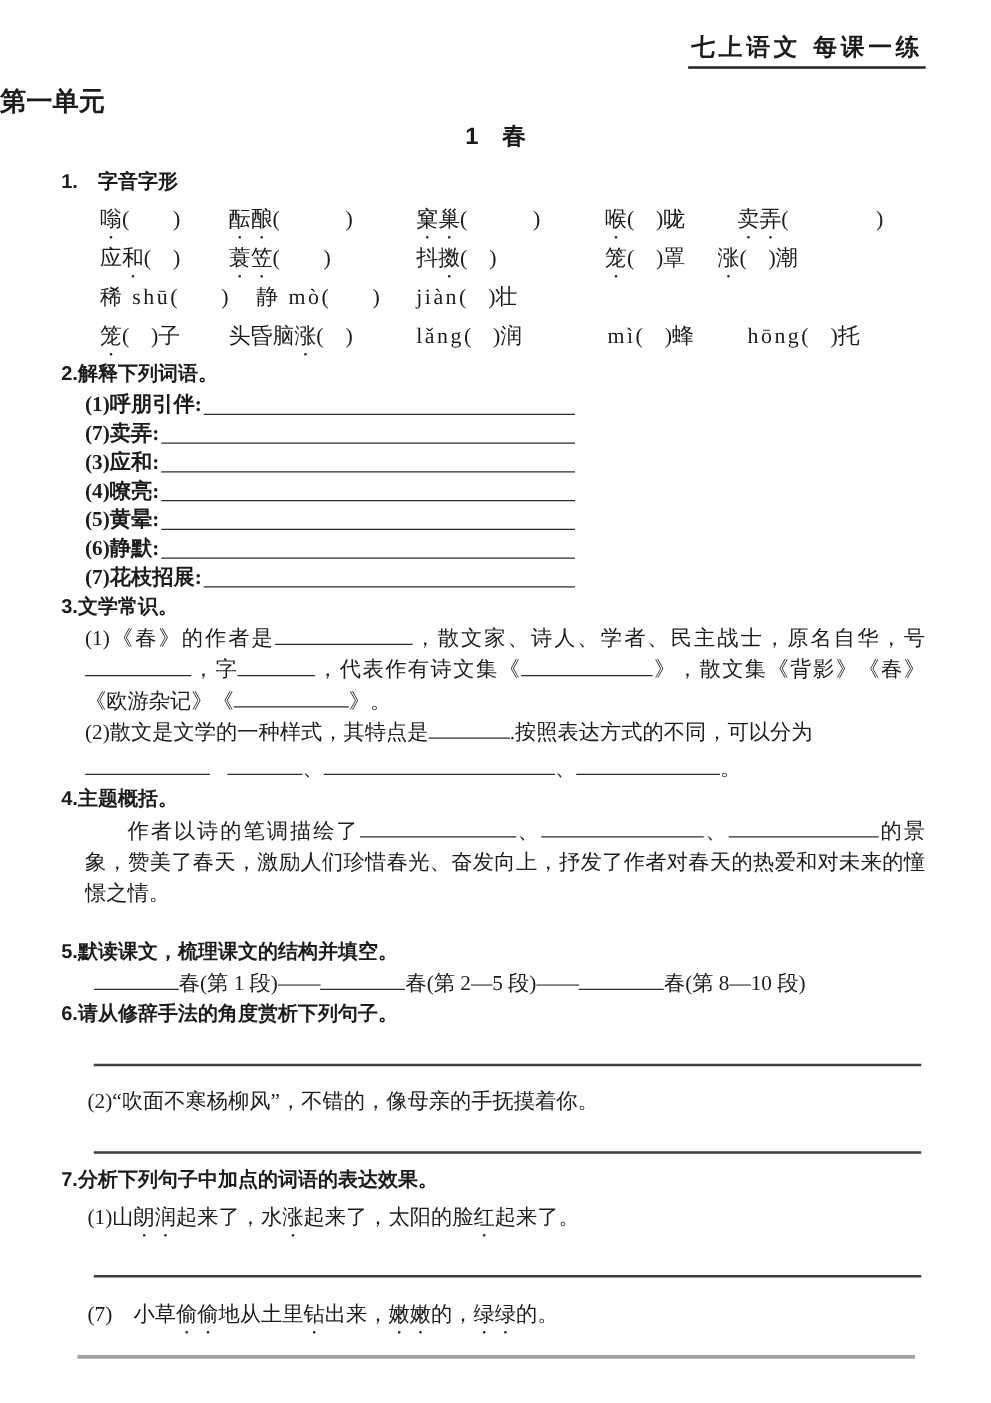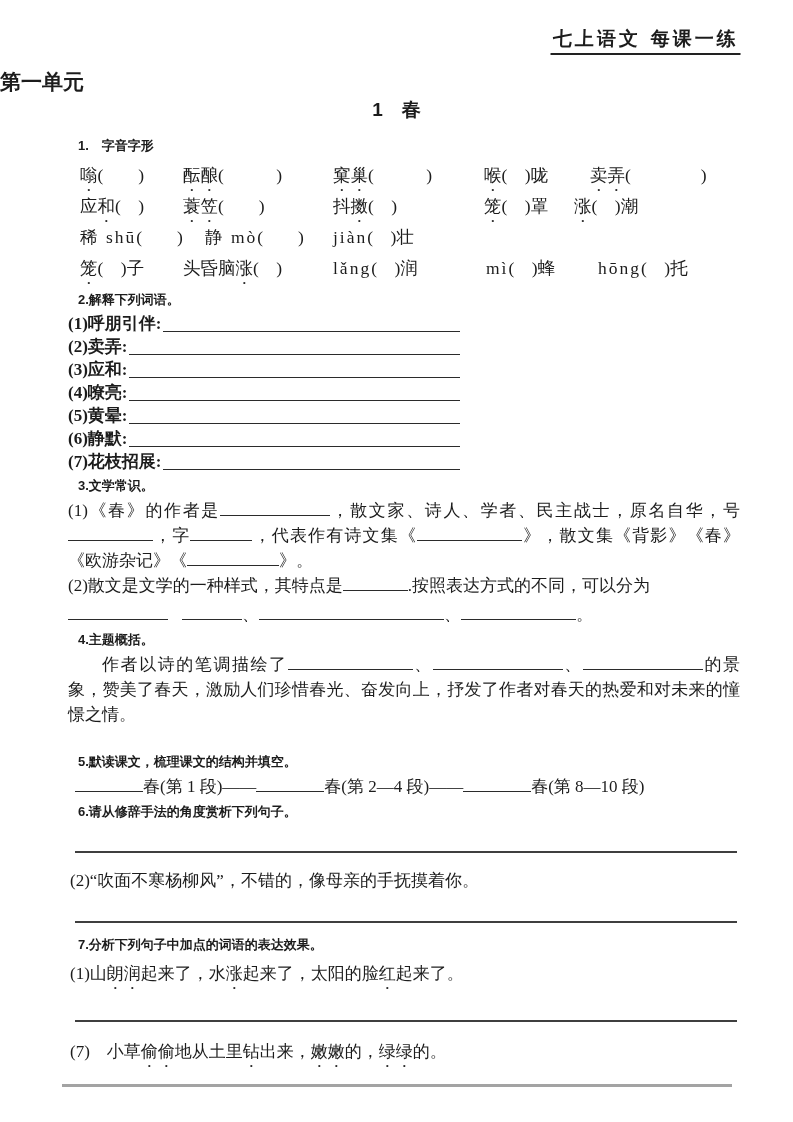--- a/index.html
+++ b/index.html
@@ -15,21 +15,21 @@
     display:inline-block; font-family:"DejaVu Serif","Liberation Serif",serif;
     font-weight:bold; font-size:19px; letter-spacing:3px;
     border-bottom:2px solid #222; padding:0 2px 2px 2px; transform:skewX(-2deg);
   }
   .unit-title{ text-align:left; font-family:"Liberation Sans",sans-serif;
     font-weight:bold; font-size:21px; margin-top:14px; line-height:26px;}
   .lesson-title{ text-align:center; font-family:"Liberation Sans",sans-serif;
     font-weight:bold; font-size:19px; margin-top:3px; line-height:24px;}
   .q-heading{
     font-family:"Liberation Sans",sans-serif; font-weight:bold;
-    font-size:13px; line-height:25px; margin-left:78px;
+    font-size:16px; line-height:25px; margin-left:49px;
   }
   
   .q1-row{ position:relative; height:31px; font-size:17.5px; }
   .q1i{ position:absolute; top:0; white-space:nowrap; }
   .py{ letter-spacing:2px; }
   .dot{
     -webkit-text-emphasis:filled dot #2a2a2a; text-emphasis:filled dot #2a2a2a;
     -webkit-text-emphasis-position:under; text-emphasis-position:under right;
   }
   
@@ -88,21 +88,21 @@
     <span class="q1i" style="left:486px"><span class="py">mì</span><span class="dot"></span><span>(　)蜂</span></span>
     <span class="q1i" style="left:598px"><span class="py">hōng</span><span class="dot"></span><span>(　)托</span></span>
   </div>
 
   <div class="q-heading">2.解释下列词语。</div>
   <div class="q2-item">
       <span>(1)呼朋引伴:</span>
       <span class="fill"></span>
     </div>
   <div class="q2-item">
-      <span>(2)卖弄:</span>
+      <span>(7)卖弄:</span>
       <span class="fill"></span>
     </div>
   <div class="q2-item">
       <span>(3)应和:</span>
       <span class="fill"></span>
     </div>
   <div class="q2-item">
       <span>(4)嘹亮:</span>
       <span class="fill"></span>
     </div>
@@ -121,21 +121,21 @@
 
   <div class="q-heading">3.文学常识。</div>
   <div class="para"><span>(1)《春》的作者是</span><span class="bl" style="width:110px"></span><span>，散文家、诗人、学者、民主战士，原名自华，号</span><span class="bl" style="width:85px"></span><span>，字</span><span class="bl" style="width:62px"></span><span>，代表作有诗文集《</span><span class="bl" style="width:105px"></span><span>》，散文集《背影》《春》《欧游杂记》《</span><span class="bl" style="width:92px"></span><span>》。</span></div>
   <div class="para"><span>(2)散文是文学的一种样式，其特点是</span><span class="bl" style="width:65px"></span><span>.按照表达方式的不同，可以分为</span></div>
   <div class="para" style="margin-top:4px;"><span class="bl" style="width:100px"></span><span class="bl" style="width:60px;margin-left:14px;"></span><span>、</span><span class="bl" style="width:185px"></span><span>、</span><span class="bl" style="width:115px"></span><span>。</span></div>
 
   <div class="q-heading">4.主题概括。</div>
   <div class="para indent"><span>作者以诗的笔调描绘了</span><span class="bl" style="width:125px"></span><span>、</span><span class="bl" style="width:130px"></span><span>、</span><span class="bl" style="width:120px"></span><span>的景象，赞美了春天，激励人们珍惜春光、奋发向上，抒发了作者对春天的热爱和对未来的憧憬之情。</span></div>
 
   <div class="q-heading" style="margin-top:22px;">5.默读课文，梳理课文的结构并填空。</div>
-  <div style="margin-left:75px;"><span class="bl" style="width:68px"></span><span>春(第 1 段)——</span><span class="bl" style="width:68px"></span><span>春(第 2—4 段)——</span><span class="bl" style="width:68px"></span><span>春(第 8—10 段)</span></div>
+  <div style="margin-left:75px;"><span class="bl" style="width:68px"></span><span>春(第 1 段)——</span><span class="bl" style="width:68px"></span><span>春(第 2—5 段)——</span><span class="bl" style="width:68px"></span><span>春(第 8—10 段)</span></div>
 
   <div class="q-heading">6.请从修辞手法的角度赏析下列句子。</div>
   <div class="ans" style="margin-top:27px;"></div>
   <div class="item-line" style="margin-top:15px;">(2)“吹面不寒杨柳风”，不错的，像母亲的手抚摸着你。</div>
   <div class="ans" style="margin-top:28px;"></div>
 
   <div class="q-heading" style="margin-top:9px;">7.分析下列句子中加点的词语的表达效果。</div>
   <div class="item-line" style="margin-top:4px;"><span>(1)山</span><span class="dot">朗润</span><span>起来了，水</span><span class="dot">涨</span><span>起来了，太阳的脸</span><span class="dot">红</span><span>起来了。</span></div>
   <div class="ans" style="margin-top:27px;"></div>
   <div class="item-line" style="margin-top:17px;"><span>(7)　小草</span><span class="dot">偷偷</span><span>地从土里</span><span class="dot">钻</span><span>出来，</span><span class="dot">嫩嫩</span><span>的，</span><span class="dot">绿绿</span><span>的。</span></div>

